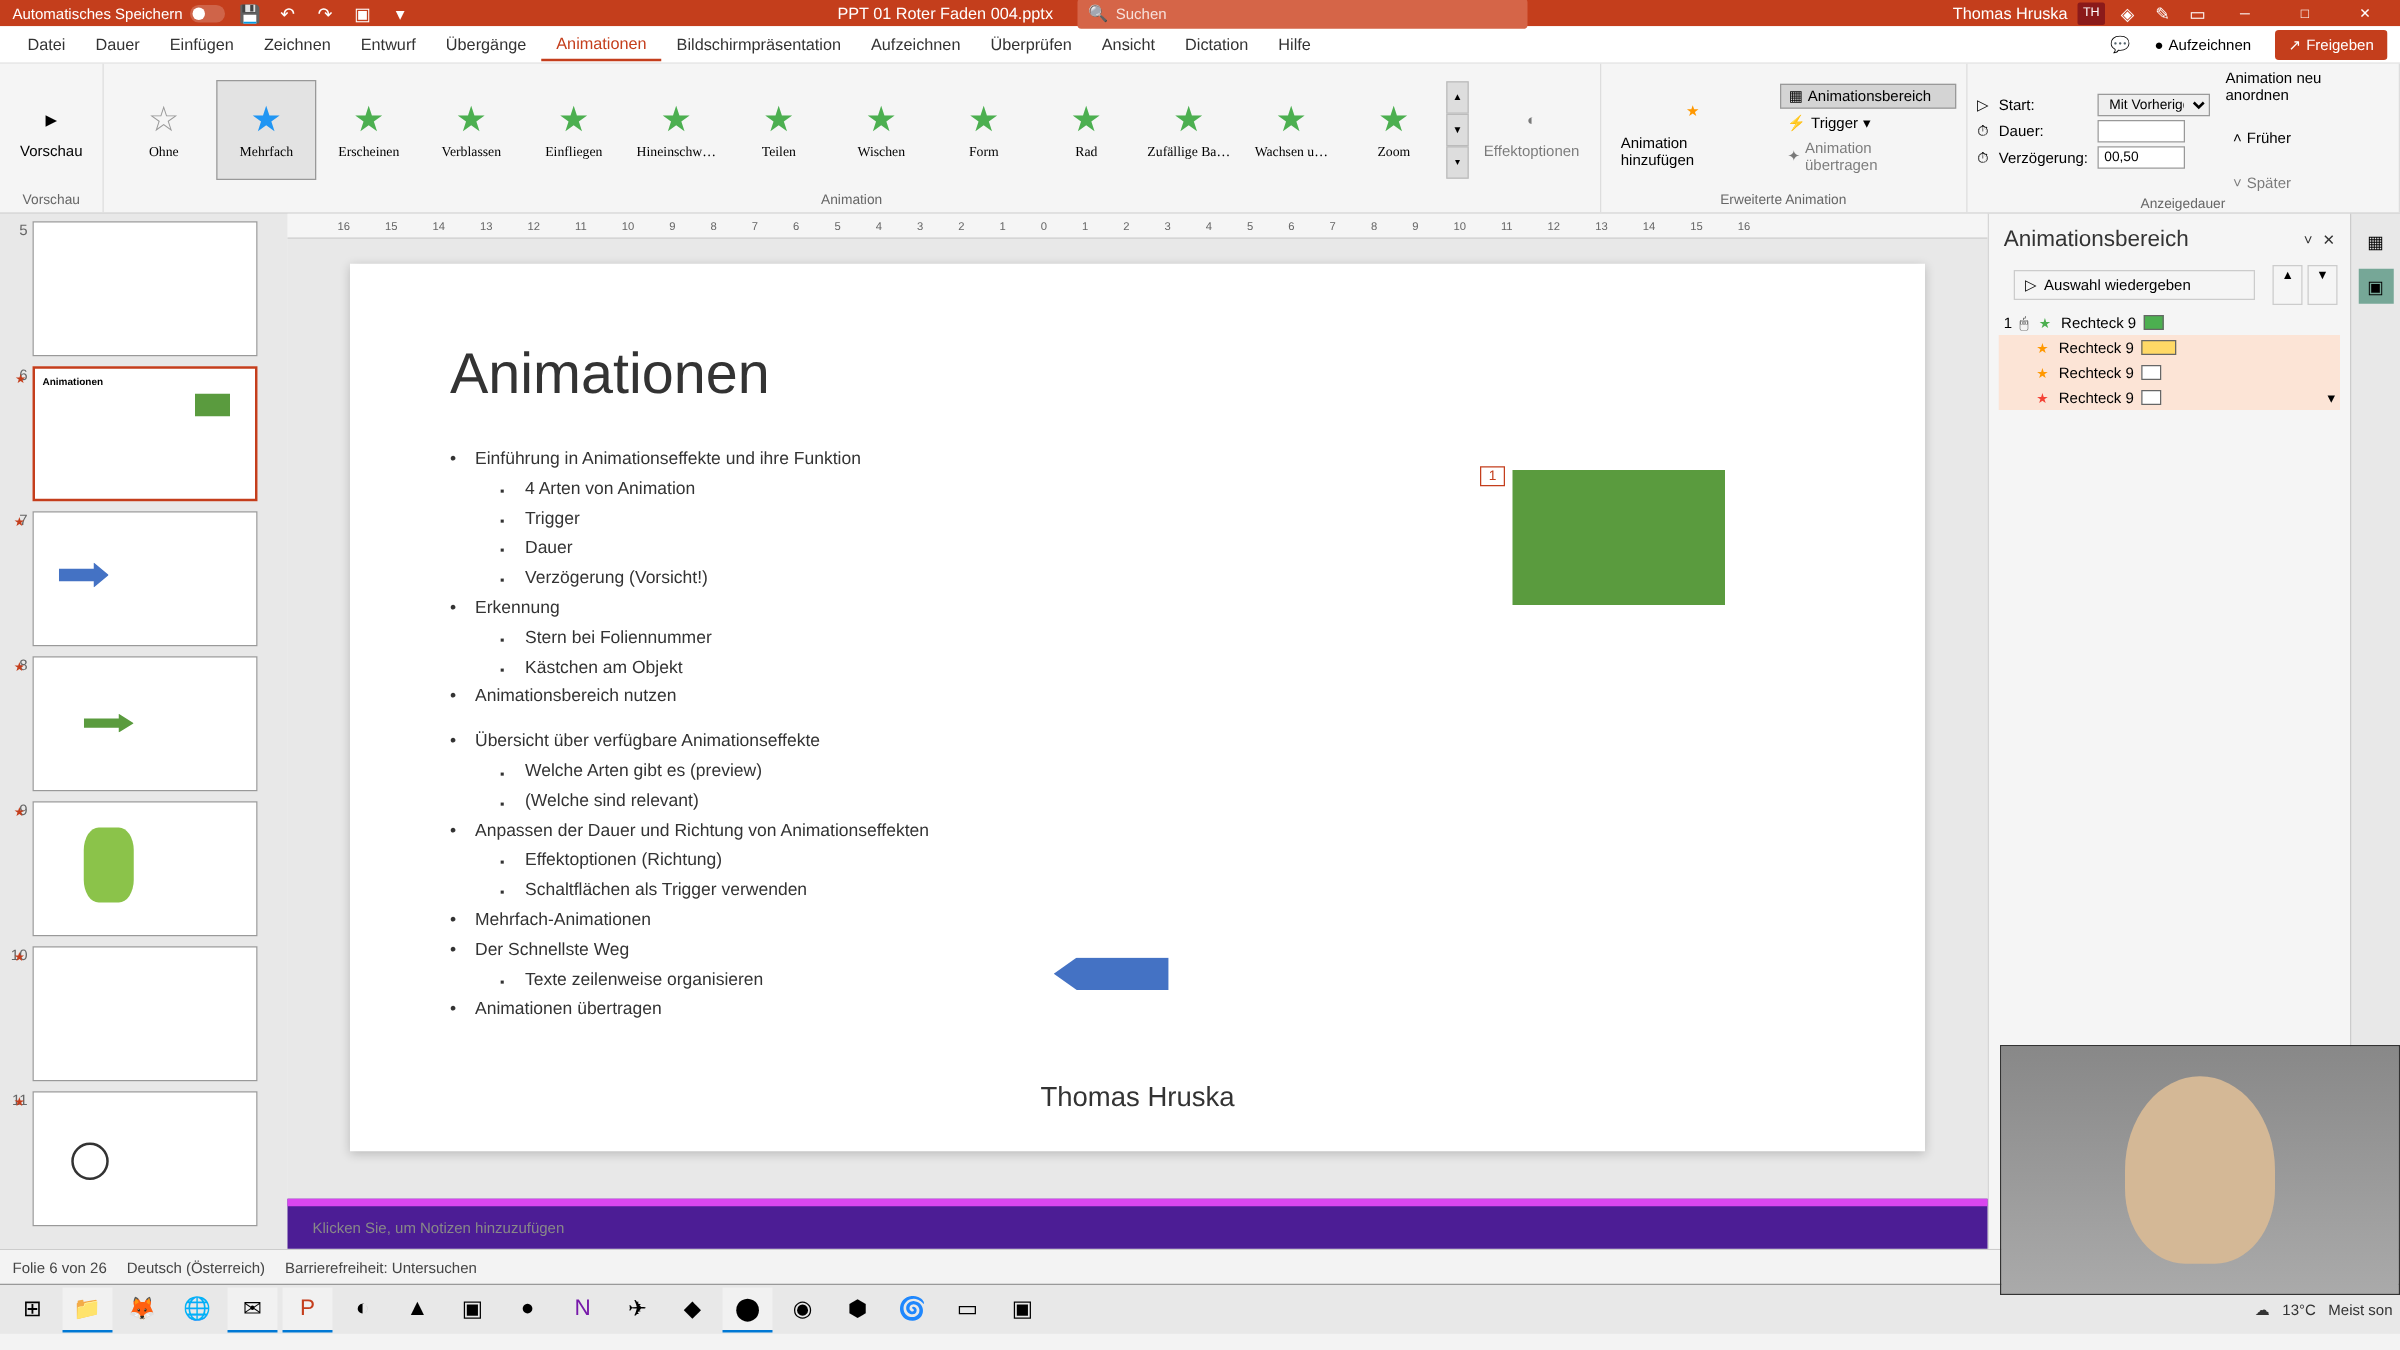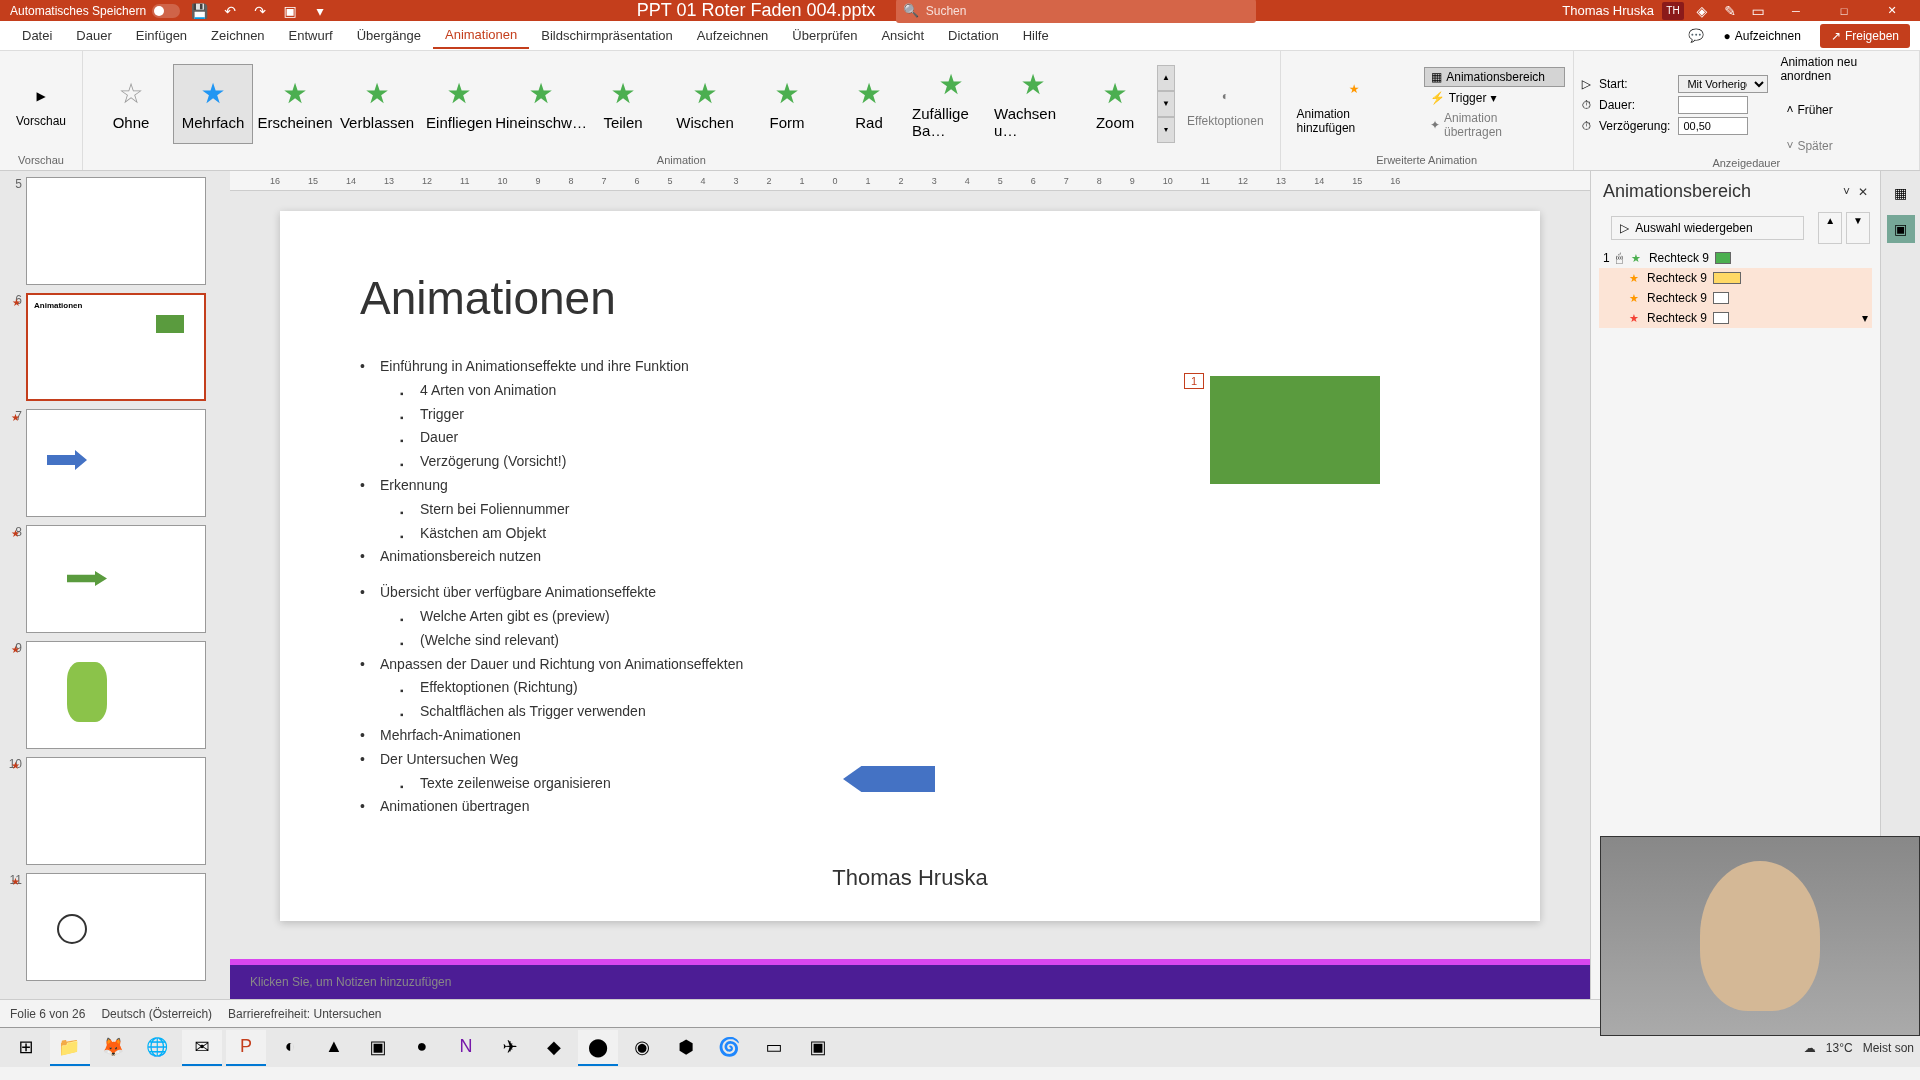--- a/index.html
+++ b/index.html
@@ -6,21 +6,21 @@
 body { background: #f3f3f3; overflow: hidden; width: 1920px; height: 1080px; }
 
 
 .titlebar { height: 21px; background: #c43e1c; display: flex; align-items: center; color: #fff; font-size: 13px; }
 .titlebar-left { display: flex; align-items: center; gap: 10px; padding-left: 10px; }
 .auto-save { display: flex; align-items: center; gap: 6px; font-size: 12px; }
 .toggle { width: 28px; height: 14px; background: rgba(255,255,255,0.2); border-radius: 7px; position: relative; }
 .toggle::after { content: ''; width: 10px; height: 10px; background: #fff; border-radius: 50%; position: absolute; top: 2px; left: 2px; }
 .qat-icon { width: 20px; height: 20px; display: flex; align-items: center; justify-content: center; font-size: 14px; }
 .titlebar-center { flex: 1; display: flex; justify-content: center; align-items: center; gap: 20px; }
-.filename { font-size: 18px; }
+.filename { font-size: 13px; }
 .search-box { width: 360px; height: 24px; background: #d56548; border-radius: 3px; display: flex; align-items: center; padding: 0 8px; gap: 6px; }
 .search-box input { background: transparent; border: none; color: #fff; font-size: 12px; outline: none; flex: 1; }
 .search-box input::placeholder { color: rgba(255,255,255,0.8); }
 .titlebar-right { display: flex; align-items: center; gap: 8px; padding-right: 8px; }
 .user-badge { width: 22px; height: 18px; background: #8b1a1a; border-radius: 2px; display: flex; align-items: center; justify-content: center; font-size: 10px; }
 .win-btn { width: 40px; height: 34px; display: flex; align-items: center; justify-content: center; font-size: 11px; }
 
 
 .ribbon-tabs { height: 30px; background: #fff; display: flex; align-items: center; padding: 0 10px; font-size: 13px; border-bottom: 1px solid #ddd; }
 .ribbon-tab { padding: 5px 12px; cursor: pointer; color: #333; }
@@ -35,21 +35,21 @@
 .ribbon-group-content { flex: 1; display: flex; align-items: center; gap: 4px; }
 .ribbon-group-label { text-align: center; font-size: 11px; color: #666; padding-top: 2px; }
 .big-btn { display: flex; flex-direction: column; align-items: center; gap: 2px; padding: 4px 8px; cursor: pointer; }
 .big-btn-icon { width: 32px; height: 32px; display: flex; align-items: center; justify-content: center; }
 .anim-gallery { display: flex; gap: 2px; align-items: center; }
 .anim-item { width: 80px; height: 80px; display: flex; flex-direction: column; align-items: center; justify-content: center; gap: 4px; cursor: pointer; border: 1px solid transparent; }
 .anim-item.selected { background: #e3e3e3; border: 1px solid #999; }
 .star-icon { font-size: 28px; }
 .star-none { color: #999; }
 .star-green { color: #4caf50; }
-.anim-item-label { font-size: 15px; }
+.anim-item-label { font-size: 11px; font-family: Liberation Serif, serif; }
 .gallery-more { display: flex; flex-direction: column; width: 18px; }
 .gallery-more span { height: 26px; background: #ddd; border: 1px solid #bbb; display: flex; align-items: center; justify-content: center; font-size: 8px; }
 .small-btn { display: flex; align-items: center; gap: 4px; padding: 2px 6px; font-size: 12px; cursor: pointer; }
 .small-btn.active { background: #d4d4d4; border: 1px solid #999; }
 .timing-grid { display: grid; grid-template-columns: auto auto auto; gap: 3px 8px; align-items: center; font-size: 12px; }
 .timing-input { width: 70px; height: 18px; border: 1px solid #999; font-size: 11px; padding: 0 4px; }
 .highlight-circle { position: relative; }
 .highlight-circle::after { content: ''; position: absolute; width: 40px; height: 40px; border: 3px solid #ffd700; border-radius: 50%; top: -10px; left: -5px; box-shadow: 0 0 6px #ffd700; pointer-events: none; }
 
 
@@ -409,21 +409,21 @@
           <div class="b2">Kästchen am Objekt</div>
           <div class="b1">Animationsbereich nutzen</div>
           <div style="height:12px"></div>
           <div class="b1">Übersicht über verfügbare Animationseffekte</div>
           <div class="b2">Welche Arten gibt es (preview)</div>
           <div class="b2">(Welche sind relevant)</div>
           <div class="b1">Anpassen der Dauer und Richtung von Animationseffekten</div>
           <div class="b2">Effektoptionen (Richtung)</div>
           <div class="b2">Schaltflächen als Trigger verwenden</div>
           <div class="b1">Mehrfach-Animationen</div>
-          <div class="b1">Der Untersuchen Weg</div>
+          <div class="b1">Der Schnellste Weg</div>
           <div class="b2">Texte zeilenweise organisieren</div>
           <div class="b1">Animationen übertragen</div>
         </div>
         <div class="green-rect"></div>
         <div class="anim-tag">1</div>
         <div class="blue-arrow"></div>
         <div class="slide-footer">Thomas Hruska</div>
       </div>
     </div>
     <div class="notes-area">Klicken Sie, um Notizen hinzuzufügen</div>

